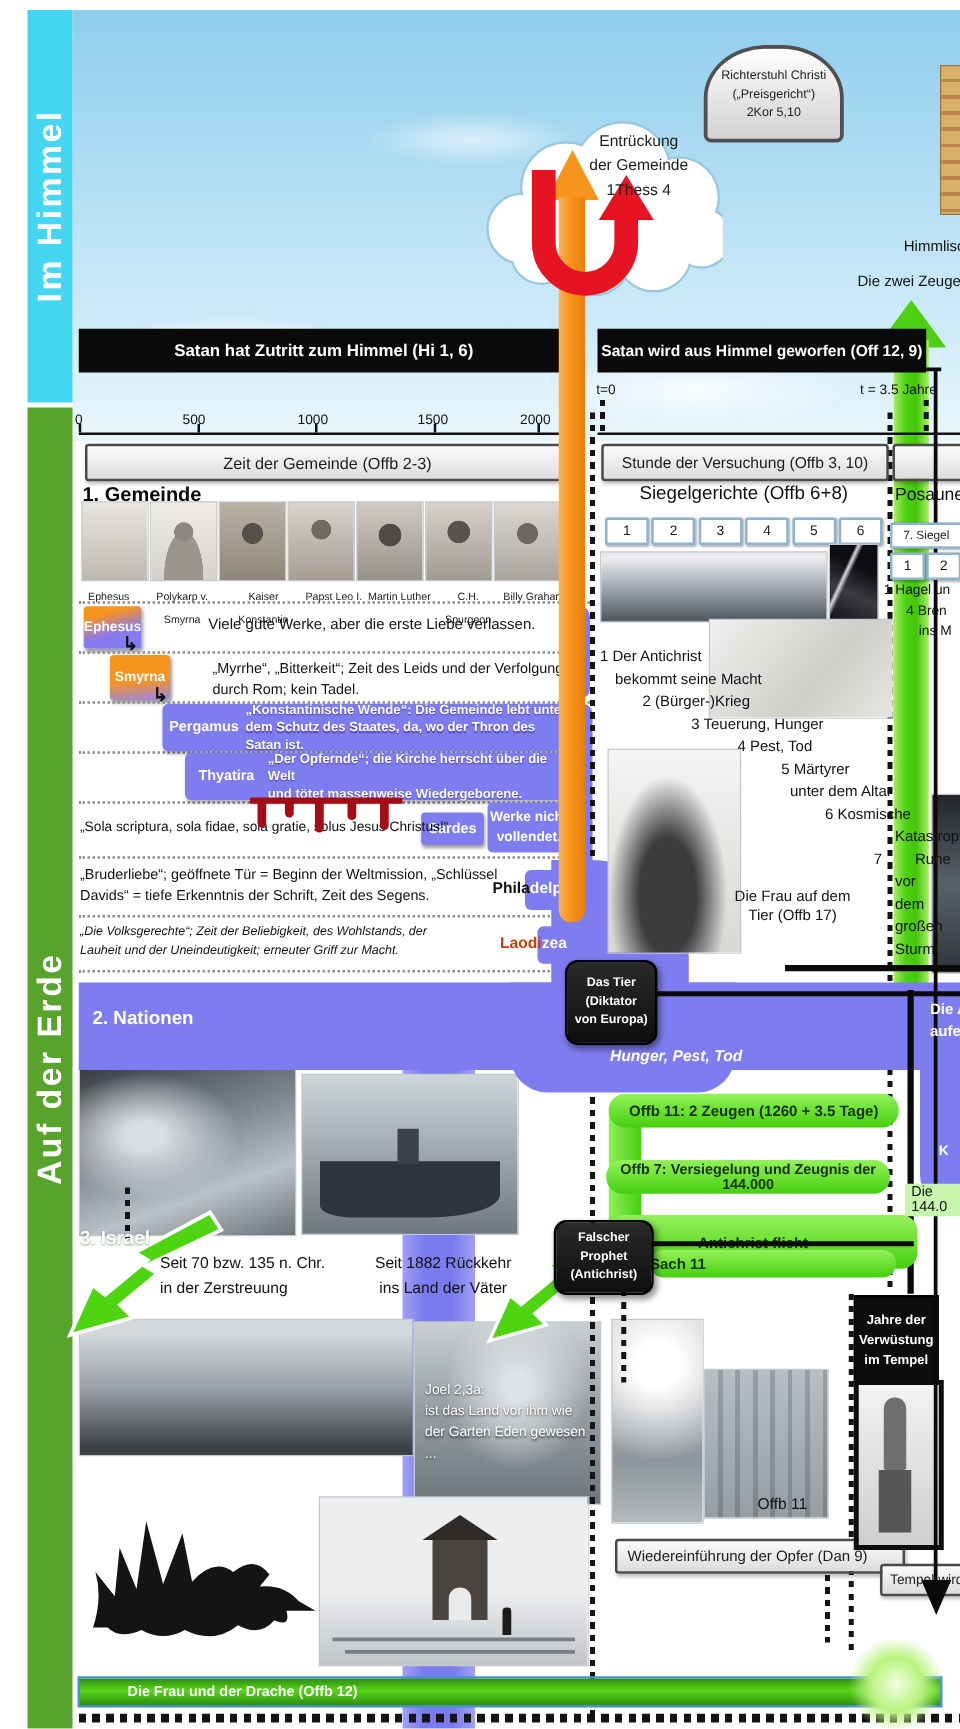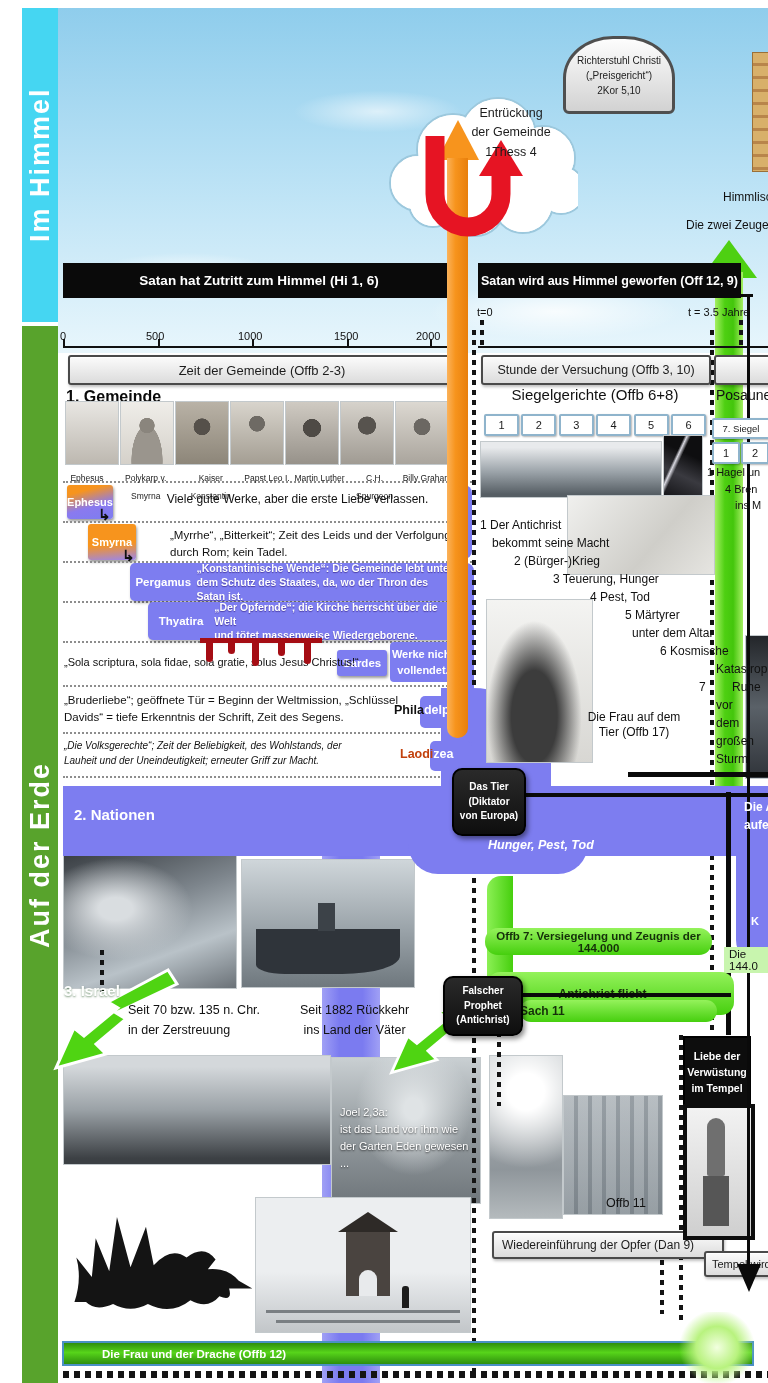--- a/index.html
+++ b/index.html
@@ -318,20 +318,23 @@
   <div class="a b w" style="left:488px;top:838px;font-size:12.5px;font-style:italic;z-index:6;"><span>Hunger, Pest, Tod</span></div>
   <div class="a" style="left:322px;top:850px;width:58px;height:533px;background:linear-gradient(90deg,#a0a0f5,#7b7bf0 30%,#7b7bf0 70%,#a0a0f5);z-index:1;"></div>
 
   <div class="a photo" style="left:64px;top:856px;width:172px;height:132px;background:radial-gradient(ellipse at 30% 40%, #d9dde0 10%, transparent 45%),linear-gradient(160deg,#3a3f44,#7d858c 40%,#b9c2c8 70%,#6b7278);z-index:2;"></div>
   <div class="a photo" style="left:242px;top:860px;width:172px;height:127px;background:linear-gradient(#cfd6da,#9aa3a9 55%,#6f787e);z-index:2;">
     <div class="a" style="left:8%;bottom:10%;width:84%;height:36%;background:#2f343a;border-radius:0 0 40% 20%;"></div>
     <div class="a" style="left:44%;bottom:44%;width:10%;height:22%;background:#3c4248;"></div>
   </div>
 
   <div class="a" style="left:487px;top:876px;width:26px;height:124px;background:linear-gradient(90deg,#8cf055,#46cf0e);border-radius:14px 0 0 14px;z-index:4;"></div>
+  <div class="a greenbar c" style="left:487px;top:875px;width:232px;height:27px;justify-content:center;z-index:5;">
+      <span>Offb 11: 2 Zeugen (1260 + 3.5 Tage)</span>
+    </div>
   <div class="a greenbar c" style="left:485px;top:928px;width:227px;height:27px;justify-content:center;font-size:11.5px;z-index:5;">
       <span>Offb 7: Versiegelung und Zeugnis der 144.000</span>
     </div>
   <div class="a" style="left:724px;top:947px;width:44px;height:26px;background:#c8f5ae;display:flex;align-items:center;padding-left:5px;font-size:11.5px;color:#111;z-index:5;">
       <span>Die 144.0</span>
     </div>
   <div class="a greenbar" style="left:487px;top:972px;width:231px;height:43px;justify-content:center;padding-right:16px;z-index:5;">
       <span>Antichrist flieht</span>
     </div>
   <div class="a greenbar c" style="left:520px;top:1000px;width:197px;height:22px;justify-content:flex-start;z-index:5;">
@@ -376,21 +379,21 @@
   <div class="a photo" style="left:564px;top:1096px;width:98px;height:118px;background:repeating-linear-gradient(90deg,#cfd3d6 0 10px,#aab0b5 10px 14px),linear-gradient(#e3e6e8,#b9bfc3);background-blend-mode:multiply;z-index:2;"></div>
   <div class="a t nw" style="left:606px;top:1196px;font-size:12.5px;z-index:4;"><span>Offb 11</span></div>
   <div class="a graybar" style="left:492px;top:1231px;width:220px;height:24px;font-size:12px;justify-content:flex-start;padding-left:8px;z-index:4;">
       <span>Wiedereinführung der Opfer (Dan 9)</span>
     </div>
   <div class="a graybar" style="left:704px;top:1251px;width:64px;height:22px;font-size:11px;justify-content:flex-start;padding-left:6px;overflow:hidden;z-index:4;">
       <span class="nw">Tempel wird</span>
     </div>
 
   <div class="a" style="left:683px;top:1036px;width:64px;height:68px;background:#0d0d0d;border:2px solid #000;display:flex;flex-direction:column;justify-content:center;text-align:center;color:#fff;font-weight:bold;font-size:10.5px;line-height:1.55;z-index:4;">
-    <span>Liebe der</span>
+    <span>Jahre der</span>
       <span>Verwüstung</span>
       <span>im Tempel</span>
   </div>
   <div class="a" style="left:683px;top:1104px;width:64px;height:128px;border:4px solid #0d0d0d;background:linear-gradient(#f2f2f2,#cfcfcf);z-index:4;">
     <div class="a" style="left:20px;top:10px;width:18px;height:58px;background:#6f6f6f;border-radius:9px 9px 2px 2px;"></div>
     <div class="a" style="left:16px;top:68px;width:26px;height:50px;background:#565656;"></div>
   </div>
 
   <svg class="a" style="left:62px;top:1188px;z-index:4;" width="195" height="145" viewBox="0 0 200 150">
     <path fill="#141414" d="M12,118 Q20,94 14,72 L30,92 L34,52 L48,86 L56,30 L70,82 L86,40 L94,80 Q112,60 128,72 Q146,58 158,74 L150,84 Q170,82 182,96 L196,104 L172,104 Q176,118 162,112 Q150,126 132,116 Q112,132 88,120 Q70,130 52,120 Q34,128 24,118 Z"></path>

